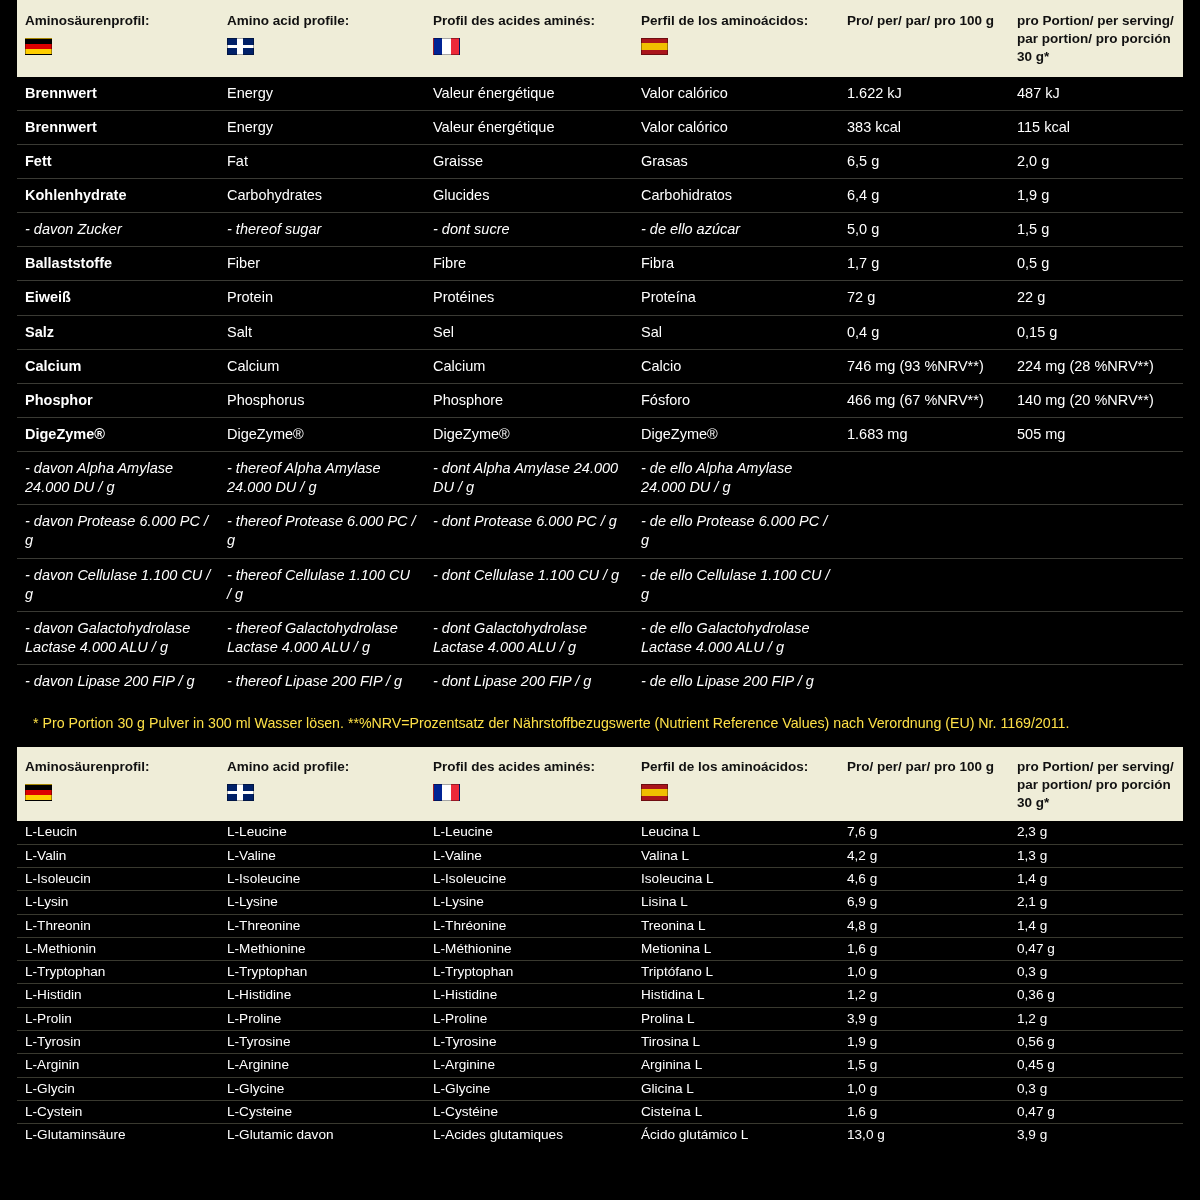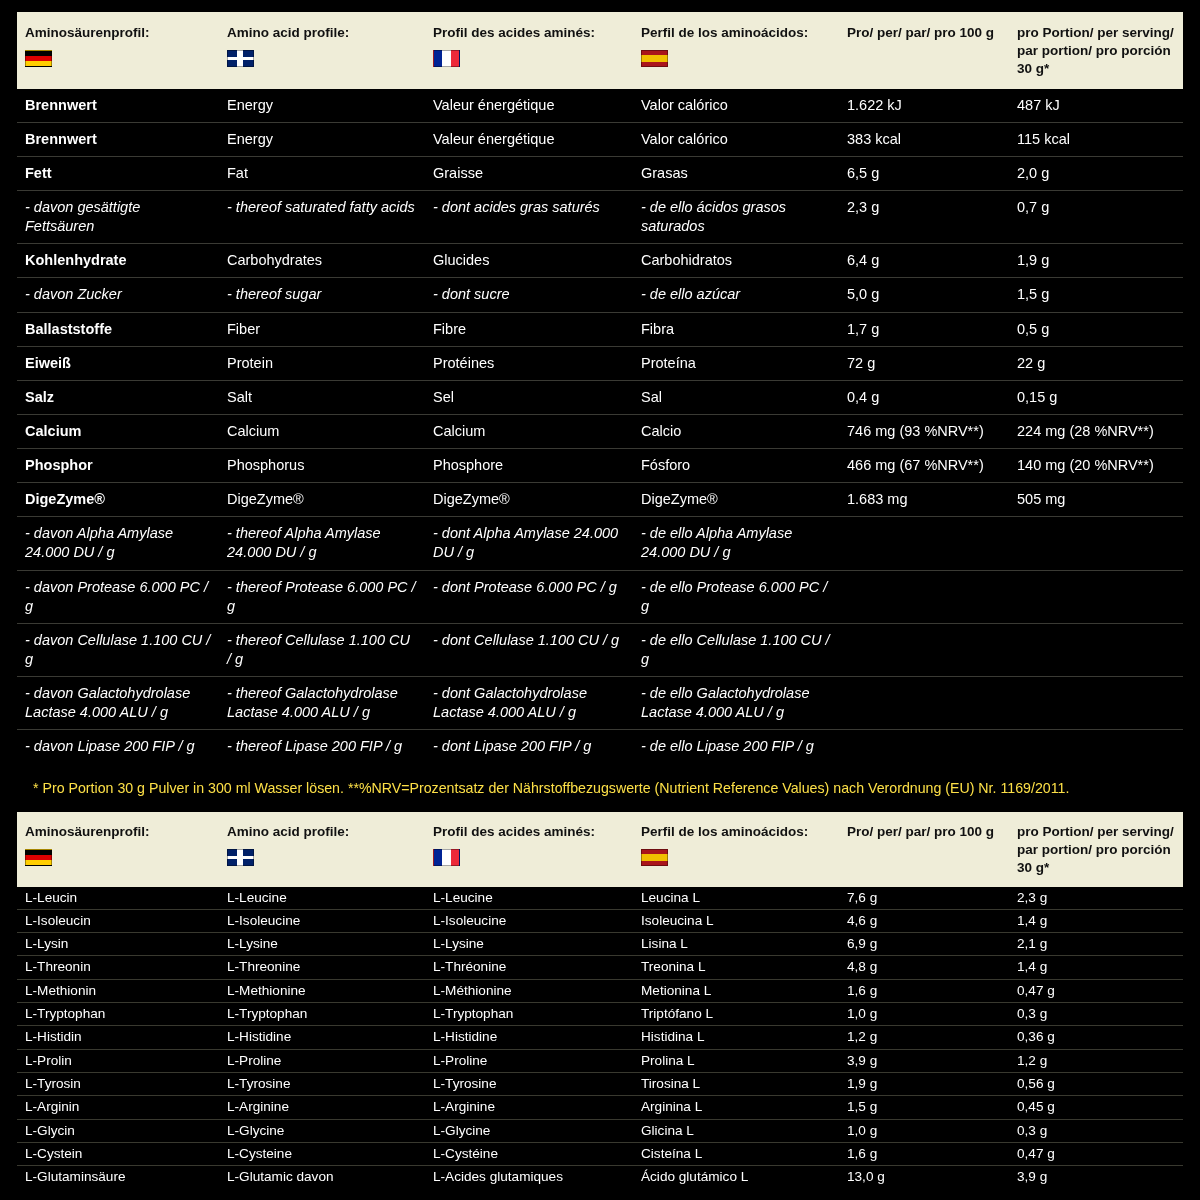--- a/index.html
+++ b/index.html
@@ -12,21 +12,21 @@
     height: 1200px;
     font-family: "Liberation Sans", sans-serif;
     color: #ffffff;
     overflow: hidden;
   }
   .page {
     position: relative;
     width: 1200px;
     height: 1200px;
     background: #000000;
-    padding: 12px;
+    padding: 0;
     box-sizing: border-box;
   }
 
   
   .table-wrap {
     width: 1166px;
     margin: 0 auto;
   }
   table.nutri {
     width: 100%;
@@ -192,28 +192,20 @@
         </tr>
         <tr>
           <td class="b">Fett</td>
           <td>Fat</td>
           <td>Graisse</td>
           <td>Grasas</td>
           <td>6,5 g</td>
           <td>2,0 g</td>
         </tr>
         <tr>
-          <td class="i">- davon gesättigte Fettsäuren</td>
-          <td class="i">- thereof saturated fatty acids</td>
-          <td class="i">- dont acides gras saturés</td>
-          <td class="i">- de ello ácidos grasos saturados</td>
-          <td>2,3 g</td>
-          <td>0,7 g</td>
-        </tr>
-        <tr>
           <td class="b">Kohlenhydrate</td>
           <td>Carbohydrates</td>
           <td>Glucides</td>
           <td>Carbohidratos</td>
           <td>6,4 g</td>
           <td>1,9 g</td>
         </tr>
         <tr>
           <td class="i">- davon Zucker</td>
           <td class="i">- thereof sugar</td>
@@ -349,20 +341,28 @@
       <tbody>
         <tr>
           <td>L-Leucin</td>
           <td>L-Leucine</td>
           <td>L-Leucine</td>
           <td>Leucina L</td>
           <td>7,6 g</td>
           <td>2,3 g</td>
         </tr>
         <tr>
+          <td>L-Valin</td>
+          <td>L-Valine</td>
+          <td>L-Valine</td>
+          <td>Valina L</td>
+          <td>4,2 g</td>
+          <td>1,3 g</td>
+        </tr>
+        <tr>
           <td>L-Isoleucin</td>
           <td>L-Isoleucine</td>
           <td>L-Isoleucine</td>
           <td>Isoleucina L</td>
           <td>4,6 g</td>
           <td>1,4 g</td>
         </tr>
         <tr>
           <td>L-Lysin</td>
           <td>L-Lysine</td>

